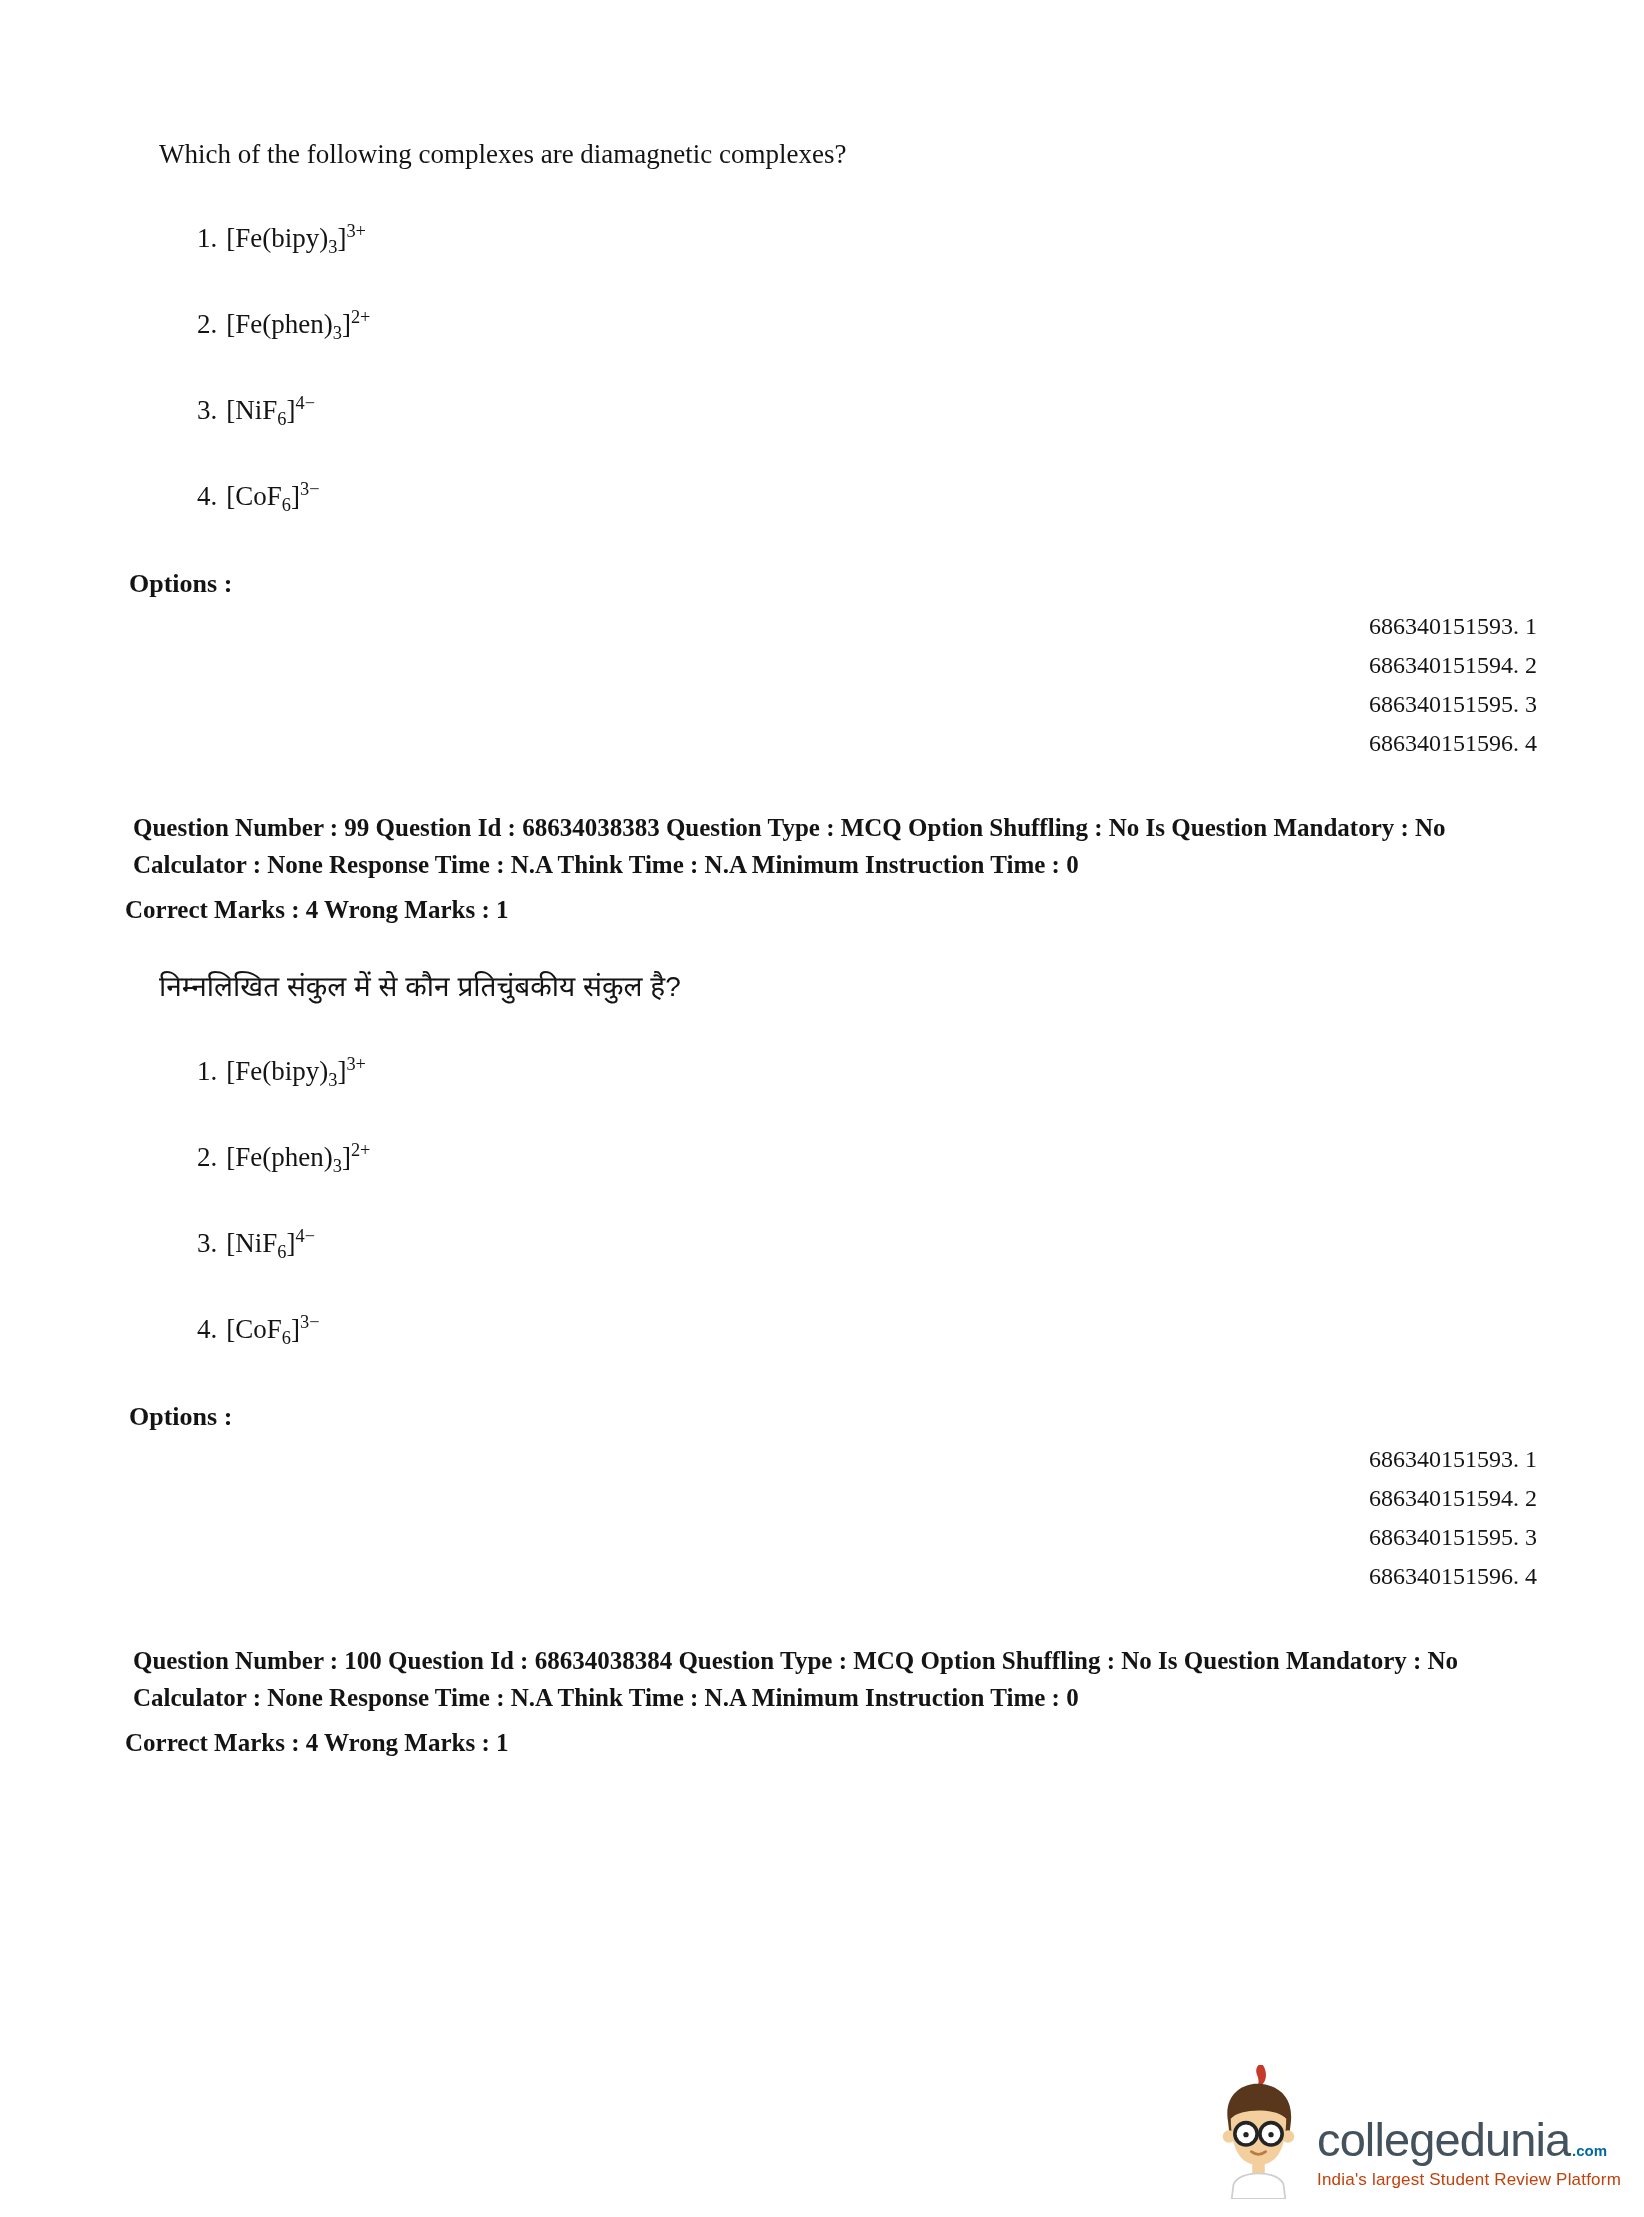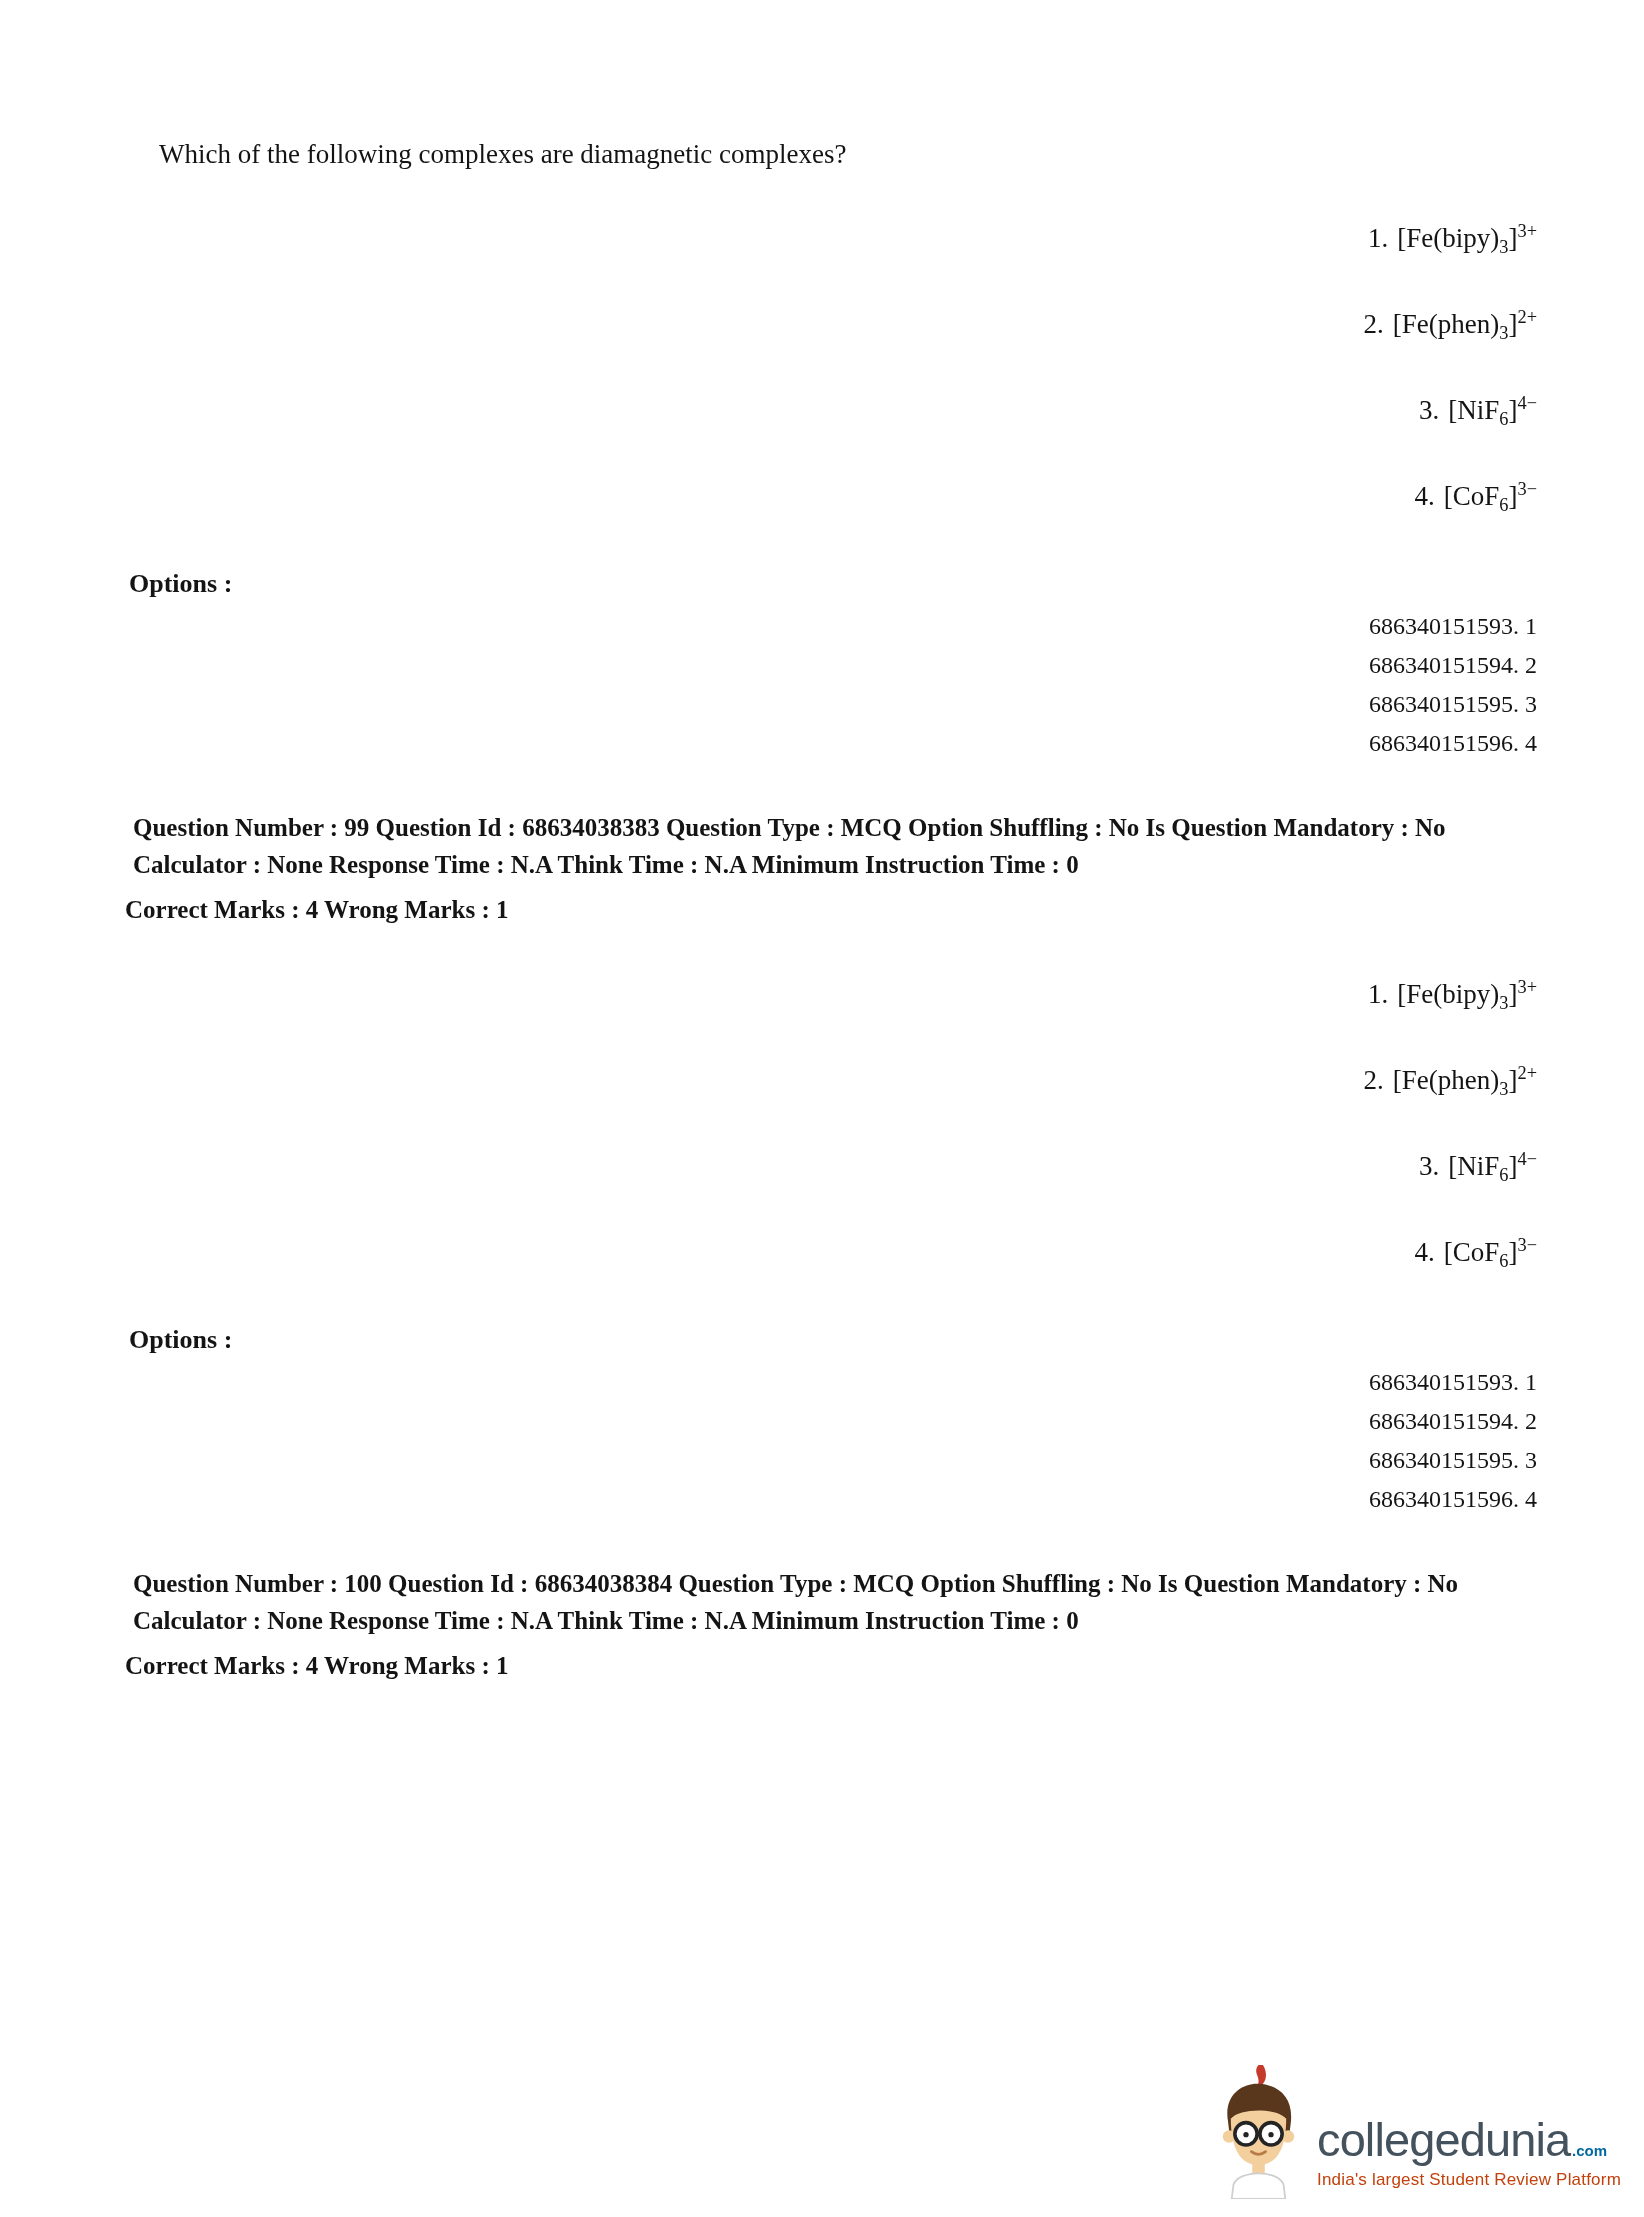--- a/index.html
+++ b/index.html
@@ -24,21 +24,20 @@
     line-height: 36px;
     margin: 0 0 0 34px;
   }
   .question-text.hindi {
     font-family: "Liberation Sans", "DejaVu Sans", sans-serif;
     font-size: 28px;
     margin-top: 41px;
   }
   .choices {
     margin: 48px 0 0 72px;
-    text-align: right;
   }
   .choice {
     font-size: 27px;
     line-height: 36px;
     margin-bottom: 50px;
     white-space: nowrap;
   }
   .choice .label {
     margin-right: 9px;
   }
@@ -144,20 +143,21 @@
     <div class="options-list">
       <div class="option-line">686340151593. 1</div>
       <div class="option-line">686340151594. 2</div>
       <div class="option-line">686340151595. 3</div>
       <div class="option-line">686340151596. 4</div>
     </div>
 
     <p class="meta">Question Number : 99 Question Id : 68634038383 Question Type : MCQ Option Shuffling : No Is Question Mandatory : No Calculator : None Response Time : N.A Think Time : N.A Minimum Instruction Time : 0</p>
     <p class="marks">Correct Marks : 4 Wrong Marks : 1</p>
 
+    <p class="question-text hindi">निम्नलिखित संकुल में से कौन प्रतिचुंबकीय संकुल है?</p>
 
     <div class="choices">
       <div class="choice">
         <span class="label">1.</span><span class="formula"><span>[Fe(bipy)</span><sub>3</sub><span>]</span><sup>3+</sup></span>
       </div>
       <div class="choice">
         <span class="label">2.</span><span class="formula"><span>[Fe(phen)</span><sub>3</sub><span>]</span><sup>2+</sup></span>
       </div>
       <div class="choice">
         <span class="label">3.</span><span class="formula"><span>[NiF</span><sub>6</sub><span>]</span><sup>4−</sup></span>

